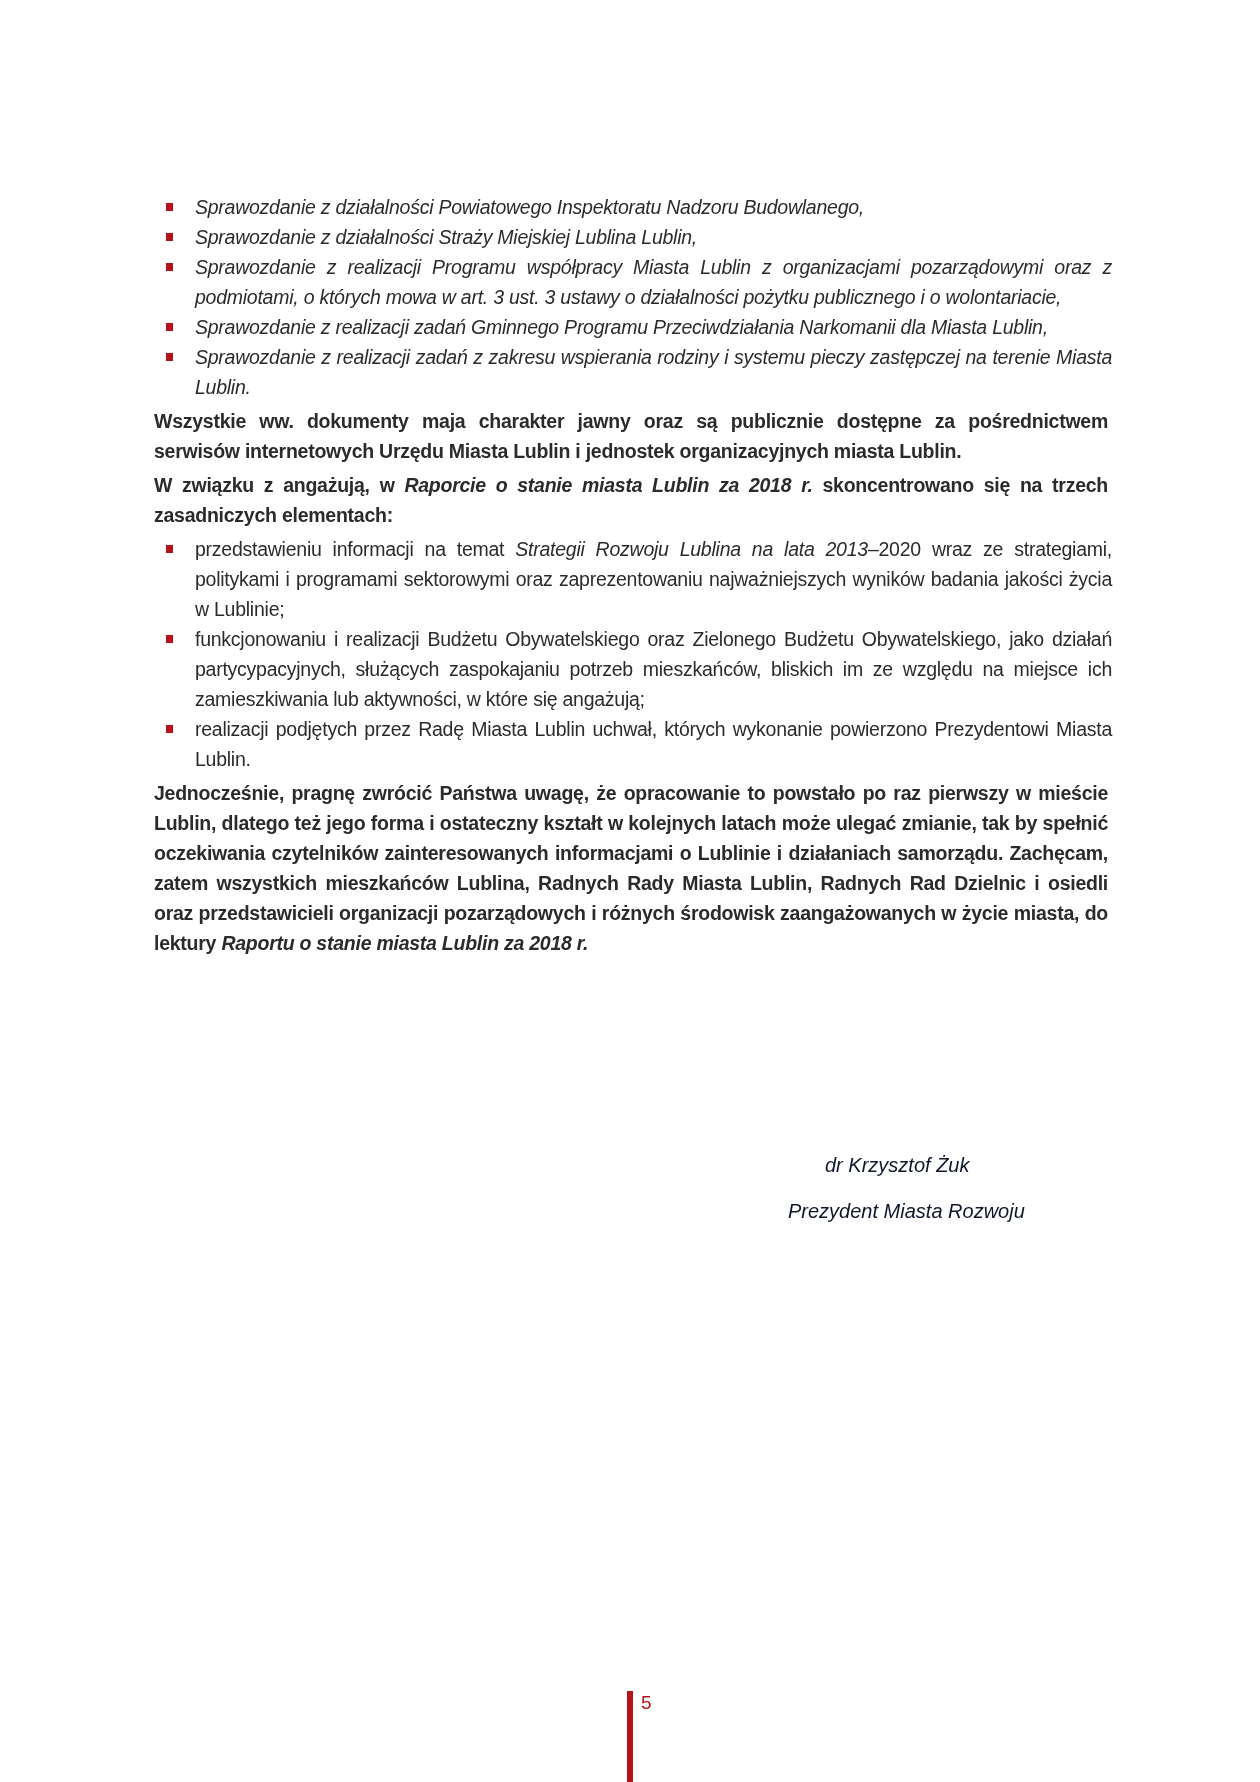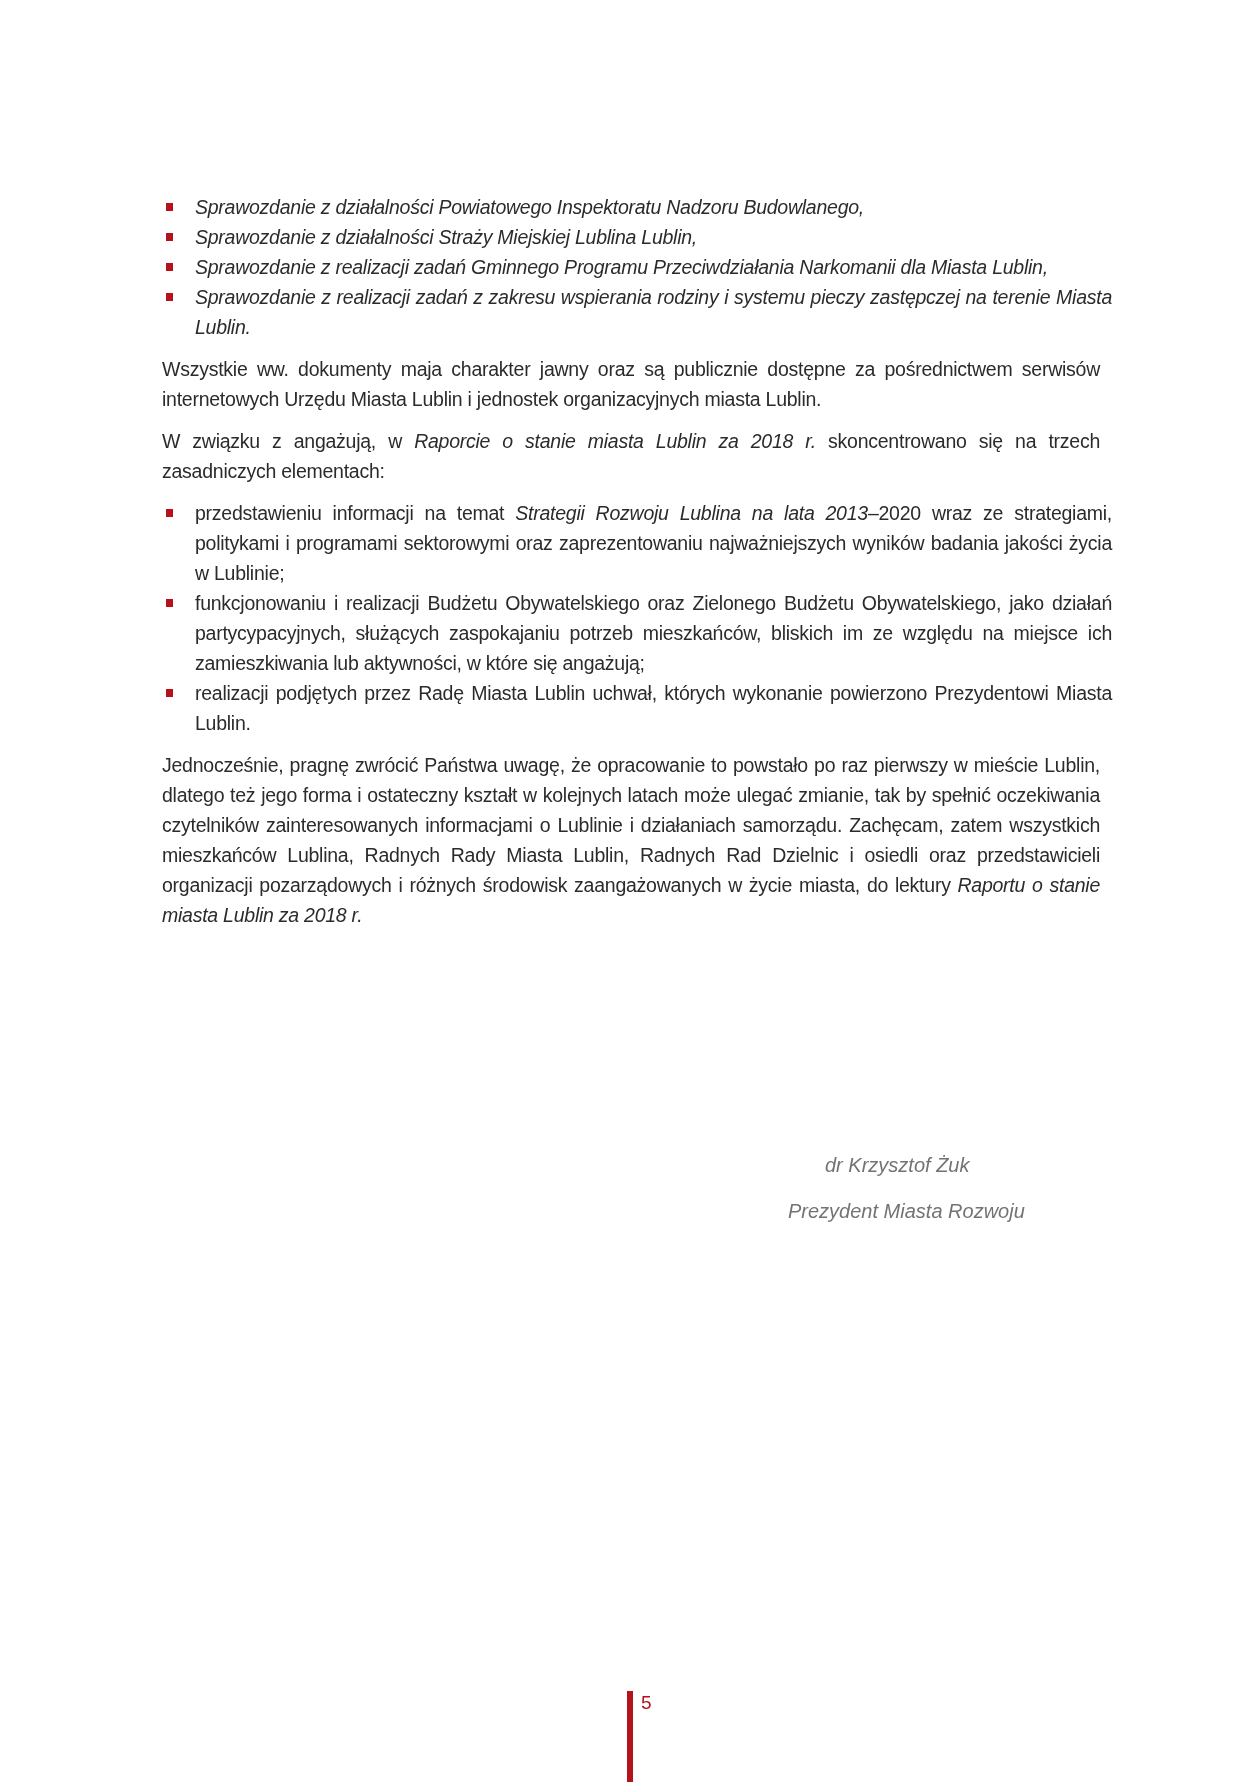--- a/index.html
+++ b/index.html
@@ -18,21 +18,22 @@
     .page {
       position: absolute;
       left: 150px;
       top: 192px;
       width: 962px;
       font-size: 19.5px;
       line-height: 30px;
       letter-spacing: -0.25px;
     }
     .page p {
-      margin: 12px;
+      margin: 4px;
+      font-weight: bold;
     }
     ul.list {
       list-style: none;
       margin: 0;
       padding: 0;
     }
     ul.list li {
       position: relative;
       padding-left: 45px;
       text-align: justify;
@@ -53,21 +54,21 @@
     .gap-2 { margin-top: 16px; }
     .gap-3 { margin-top: 18px; }
     .signature {
       position: absolute;
       top: 1142px;
       left: 760px;
       width: 300px;
       font-style: italic;
       font-size: 20px;
       line-height: 46px;
-      color: #737373;
+      color: #0f172a;
     }
     .signature .name {
       display: block;
       padding-left: 65px;
     }
     .signature .title {
       display: block;
       padding-left: 28px;
     }
     .footer-bar {
@@ -89,21 +90,21 @@
     }
   </style>
 </head>
 <body>
 
 <div class="page">
 
   <ul class="list">
     <li><span class="bullet"></span><span class="italic">Sprawozdanie z działalności Powiatowego Inspektoratu Nadzoru Budowlanego,</span></li>
     <li><span class="bullet"></span><span class="italic">Sprawozdanie z działalności Straży Miejskiej Lublina Lublin,</span></li>
-    <li><span class="bullet"></span></li>
+    <li><span class="bullet"></span><span class="italic">Sprawozdanie z realizacji Programu współpracy Miasta Lublin z organizacjami pozarządowymi oraz z podmiotami, o których mowa w art. 3 ust. 3 ustawy o działalności pożytku publicznego i o wolontariacie,</span></li>
     <li><span class="bullet"></span><span class="italic">Sprawozdanie z realizacji zadań Gminnego Programu Przeciwdziałania Narkomanii dla Miasta Lublin,</span></li>
     <li><span class="bullet"></span><span class="italic">Sprawozdanie z realizacji zadań z zakresu wspierania rodziny i systemu pieczy zastępczej na terenie Miasta Lublin.</span></li>
   </ul>
 
   <p class="para gap-1">Wszystkie ww. dokumenty maja charakter jawny oraz są publicznie dostępne za pośrednictwem serwisów internetowych Urzędu Miasta Lublin i jednostek organizacyjnych miasta Lublin.</p>
 
   <p class="para gap-2"><span>W związku z angażują, w </span><span class="italic">Raporcie o stanie miasta Lublin za 2018 r.</span><span> skoncentrowano się na trzech zasadniczych elementach:</span></p>
 
   <ul class="list">
     <li><span class="bullet"></span><span>przedstawieniu informacji na temat </span><span class="italic">Strategii Rozwoju Lublina na lata 2013</span><span>–2020 wraz ze strategiami, politykami i programami sektorowymi oraz zaprezentowaniu najważniejszych wyników badania jakości życia w Lublinie;</span></li>

